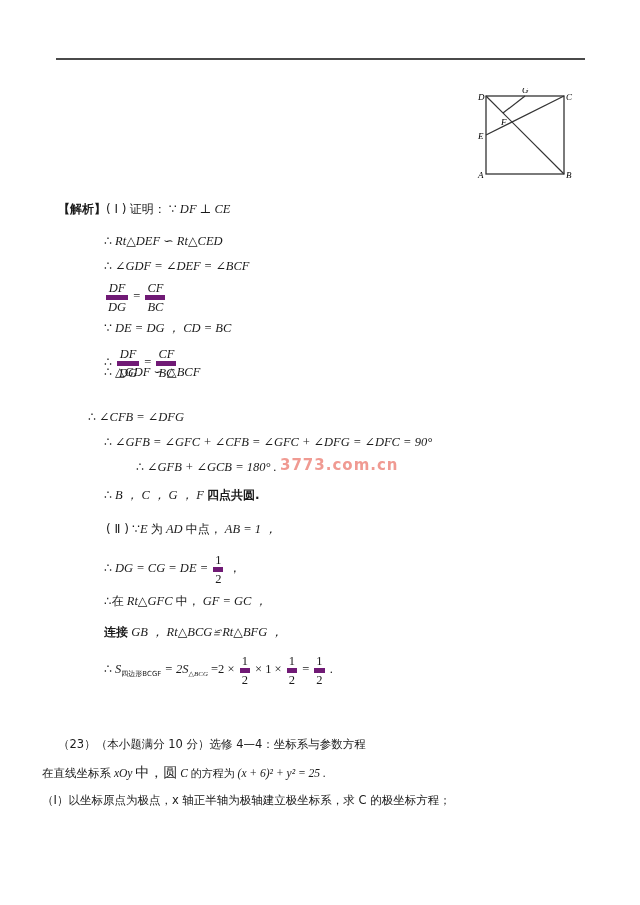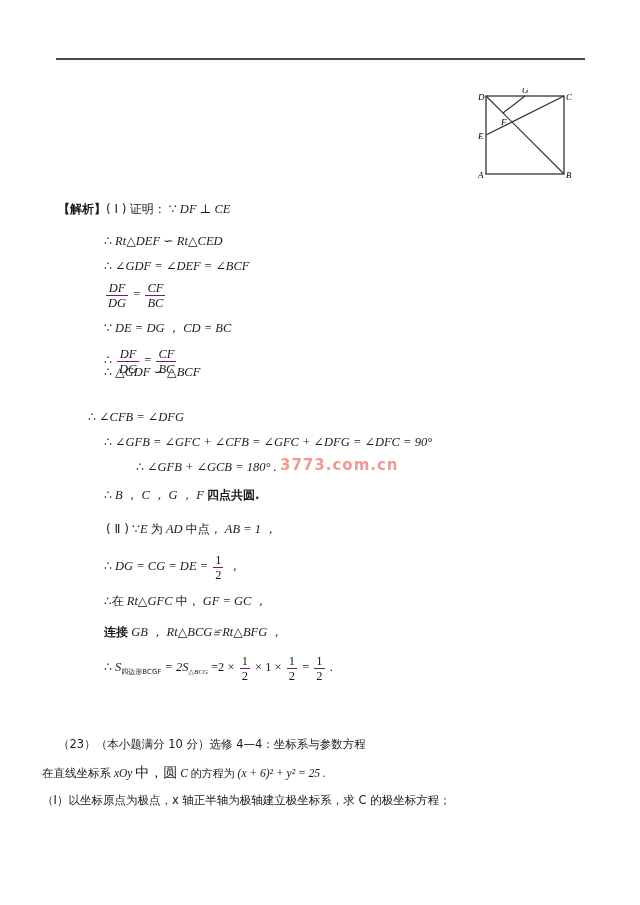--- a/index.html
+++ b/index.html
@@ -5,21 +5,21 @@
   html, body { margin: 0; padding: 0; background: #ffffff; }
   body { width: 640px; height: 905px; position: relative; overflow: hidden;
          font-family: "Liberation Serif", "DejaVu Serif", serif; color: #1a1a1a; }
   .rule { position: absolute; left: 56px; top: 58px; width: 529px; height: 2px; background: #4a4a4a; }
   .figure { position: absolute; left: 470px; top: 88px; width: 110px; height: 100px; }
   .line { position: absolute; white-space: nowrap; font-size: 12.5px; line-height: 16px; }
   .i { font-style: italic; }
   .cjk { font-family: "DejaVu Sans", sans-serif; font-size: 12px; }
   .bold { font-weight: bold; text-align: center; }
   .frac { display: inline-block; vertical-align: middle; text-align: center; margin: 0 2px; }
-  .frac .num { display: block; border-bottom: 1px solid #701a75; padding: 0 2px; line-height: 14px; }
+  .frac .num { display: block; border-bottom: 5px solid #701a75; padding: 0 2px; line-height: 14px; }
   .frac .den { display: block; padding: 0 2px; line-height: 14px; }
   .sub { font-size: 7px; vertical-align: -3px; }
   .watermark { position: absolute; left: 240px; top: 425px; width: 170px; height: 50px; }
   .wm-big { position: absolute; left: 0; top: 0; font-family: "DejaVu Sans", sans-serif; font-style: italic;
             font-weight: bold; font-size: 30px; color: rgba(80,140,220,0.55); letter-spacing: -1px; line-height: 32px; }
   .wm-small { position: absolute; left: 40px; top: 32px; font-family: "DejaVu Sans", sans-serif;
               font-size: 15px; color: rgba(235,120,110,0.75); letter-spacing: 1px; line-height: 16px; font-weight: bold; }
 </style>
 </head>
 <body>

